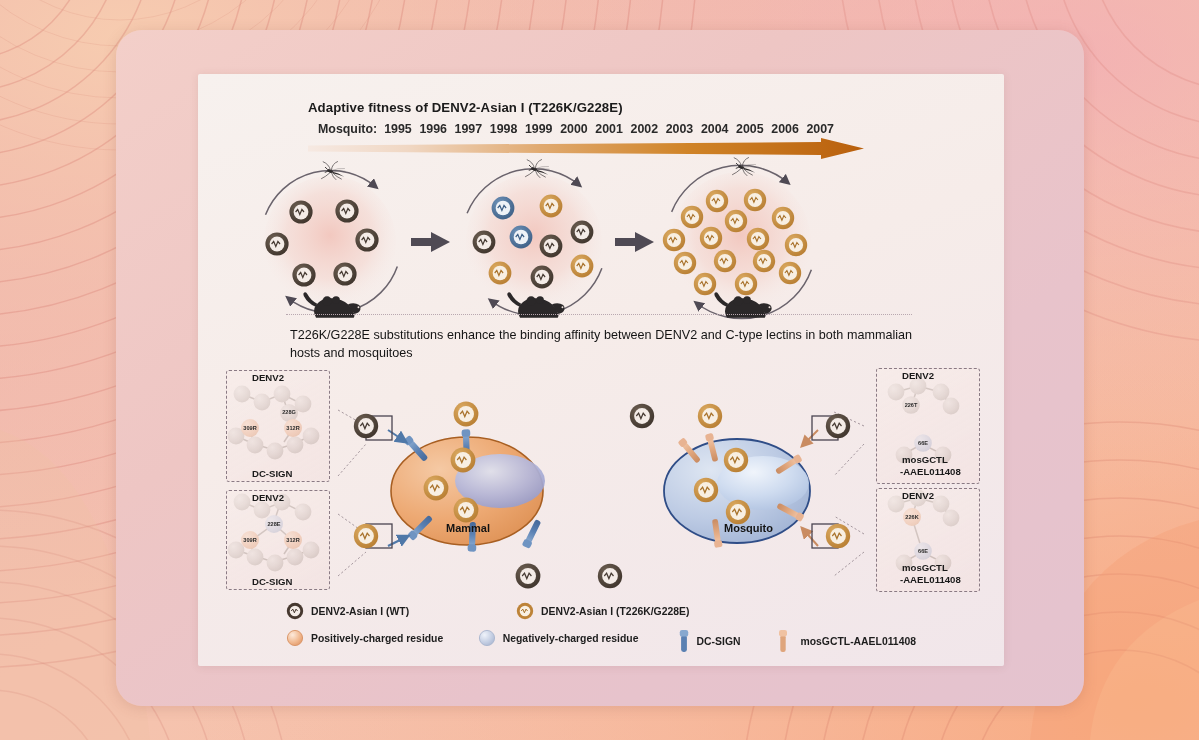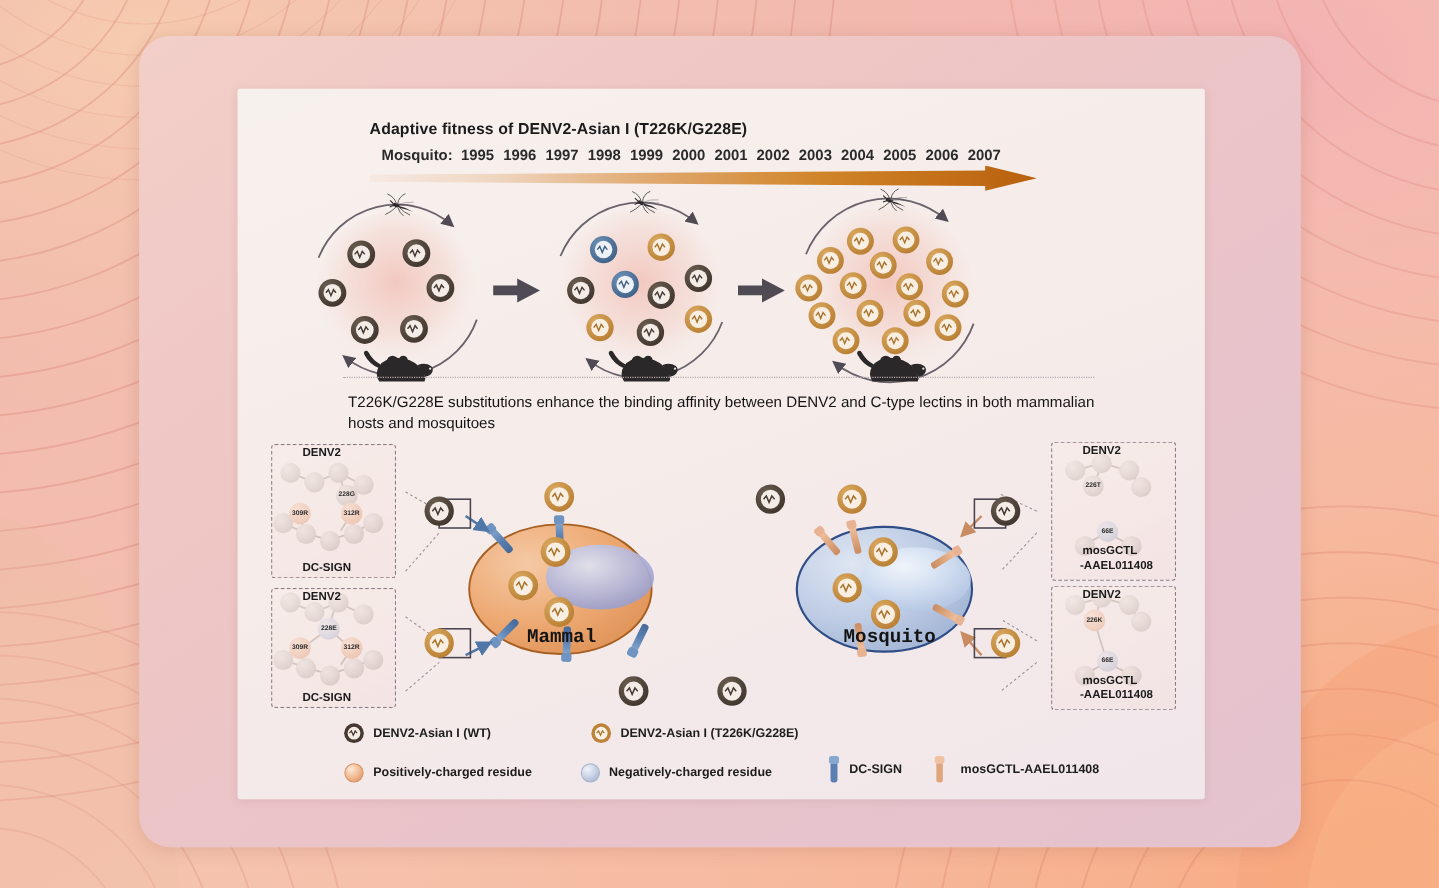--- a/index.html
+++ b/index.html
@@ -60,29 +60,29 @@
   
   #tl-arrow { position: absolute; left: 108px; top: 64px; }
 
   
   #legend {
     position: absolute; left: 88px; top: 524px;
     width: 630px; height: 62px;
     display: flex; flex-direction: column; gap: 9px;
     padding-top: 4px;
   }
-  .legend-row { display: flex; align-items: flex-end; }
+  .legend-row { display: flex; align-items: flex-start; gap: 24px; }
   .legend-item { display: flex; align-items: center; gap: 7px; }
   .legend-text { font-size: 10.4px; font-weight: bold; color: #1d1d1d; white-space: nowrap; }
   .legend-swatch { flex: 0 0 auto; }
 
   
   .cell-label {
-    position: absolute; font-size: 16px; font-weight: bold; color: #141414;
-    text-align: center; white-space: nowrap; font-family: Liberation Mono, monospace;
+    position: absolute; font-size: 11px; font-weight: bold; color: #141414;
+    text-align: center; white-space: nowrap;
   }
 
   
   .inset {
     position: absolute;
     border: 1.4px dashed #8a7a84;
     border-radius: 3px;
     background: linear-gradient(150deg,rgba(247,236,233,.72),rgba(243,225,224,.62));
   }
   .inset-title {

